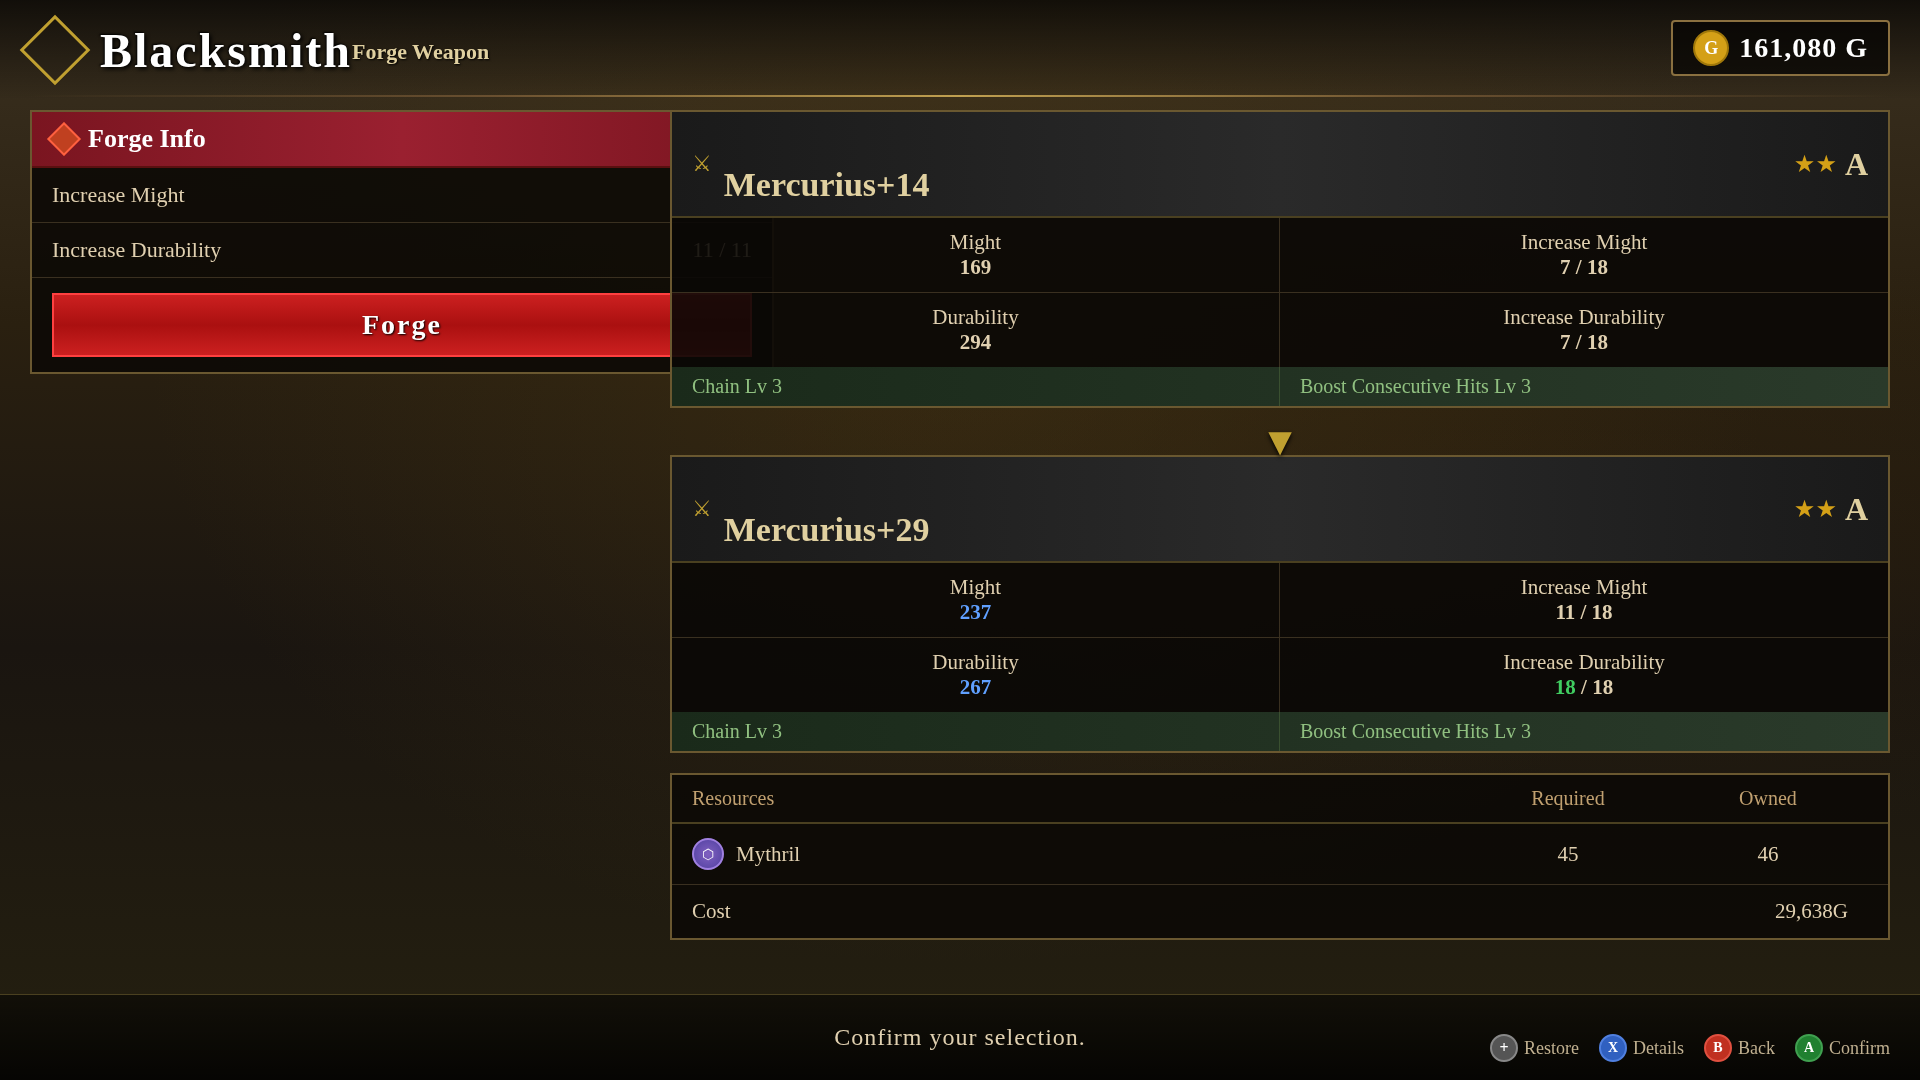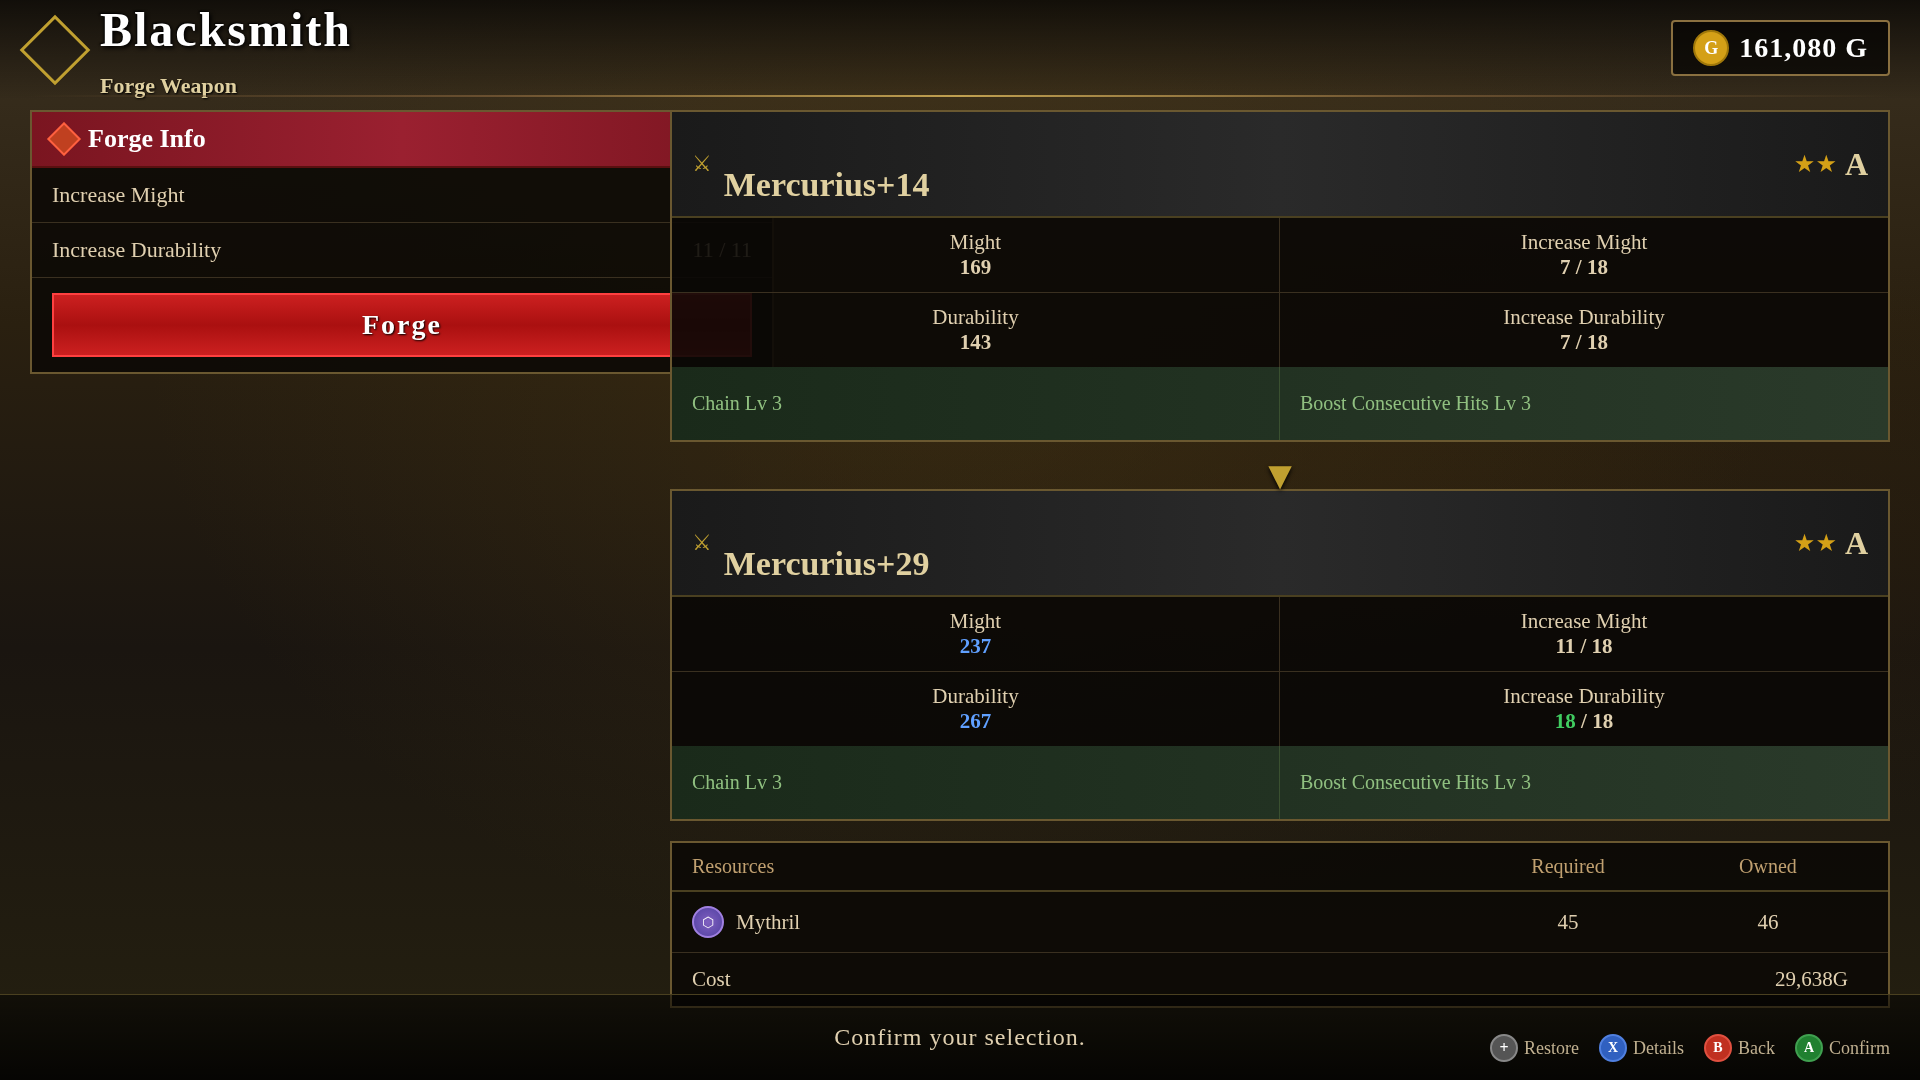--- a/index.html
+++ b/index.html
@@ -37,21 +37,21 @@
       right: 0;
       height: 100px;
       display: flex;
       align-items: center;
       padding: 15px 30px;
       background: linear-gradient(180deg, rgba(0,0,0,0.7) 0%, transparent 100%);
     }
 
     .title-block {
       display: flex;
-      flex-direction: column;
+      flex-direction: row;
     }
 
     .main-title {
       font-size: 48px;
       font-weight: bold;
       color: #ffffff;
       text-shadow: 2px 2px 4px #000, -1px -1px 2px #000;
       letter-spacing: 2px;
     }
 
@@ -279,21 +279,21 @@
       color: #40cc60;
     }
 
     .weapon-trait-row {
       display: grid;
       grid-template-columns: 1fr 1fr;
       background: linear-gradient(90deg, #1a2a1a 0%, #2a3a2a 100%);
     }
 
     .trait-cell {
-      padding: 25px 20px;
+      padding: 8px 20px;
       font-size: 20px;
       color: #90c080;
       border-right: 1px solid #3a5030;
       display: flex;
       align-items: flex-start;
     }
 
     .trait-cell:last-child {
       border-right: none;
     }
@@ -502,21 +502,21 @@
       <div class="stat-cell">
         <span class="stat-label">Might</span>
         <span class="stat-value">169</span>
       </div>
       <div class="stat-cell">
         <span class="stat-label">Increase Might</span>
         <span class="stat-value">7 / 18</span>
       </div>
       <div class="stat-cell">
         <span class="stat-label">Durability</span>
-        <span class="stat-value">143</span>
+        <span class="stat-value">294</span>
       </div>
       <div class="stat-cell">
         <span class="stat-label">Increase Durability</span>
         <span class="stat-value">7 / 18</span>
       </div>
     </div>
     <div class="weapon-trait-row">
       <div class="trait-cell">
         <span>Chain Lv 3</span>
       </div>

